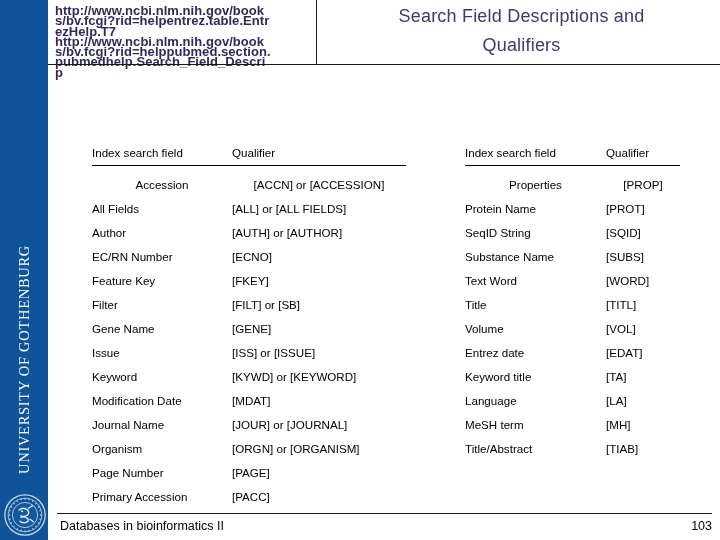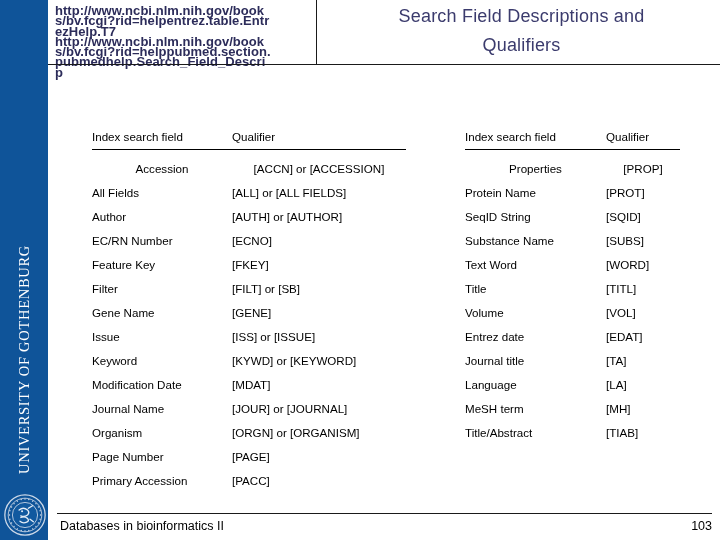--- a/index.html
+++ b/index.html
@@ -117,20 +117,21 @@
     font-size: 11.6px;
     color: #000000;
   }
   #table-left  { left: 92px;  top: 130px; width: 314px; }
   #table-right { left: 465px; top: 130px; width: 215px; }
 
   .table-block table {
     border-collapse: collapse;
     width: 100%;
     table-layout: fixed;
+    margin-top: 16px;
   }
   .table-block th {
     text-align: left;
     font-weight: normal;
     padding: 0 0 6px 0;
     border-bottom: 1.3px solid #000000;
     vertical-align: bottom;
   }
   .table-block td {
     text-align: left;
@@ -342,21 +343,21 @@
       </tr>
       <tr>
         <td class="col-field">Volume</td>
         <td class="col-qual">[VOL]</td>
       </tr>
       <tr>
         <td class="col-field">Entrez date</td>
         <td class="col-qual">[EDAT]</td>
       </tr>
       <tr>
-        <td class="col-field">Journal title</td>
+        <td class="col-field">Keyword title</td>
         <td class="col-qual">[TA]</td>
       </tr>
       <tr>
         <td class="col-field">Language</td>
         <td class="col-qual">[LA]</td>
       </tr>
       <tr>
         <td class="col-field">MeSH term</td>
         <td class="col-qual">[MH]</td>
       </tr>

